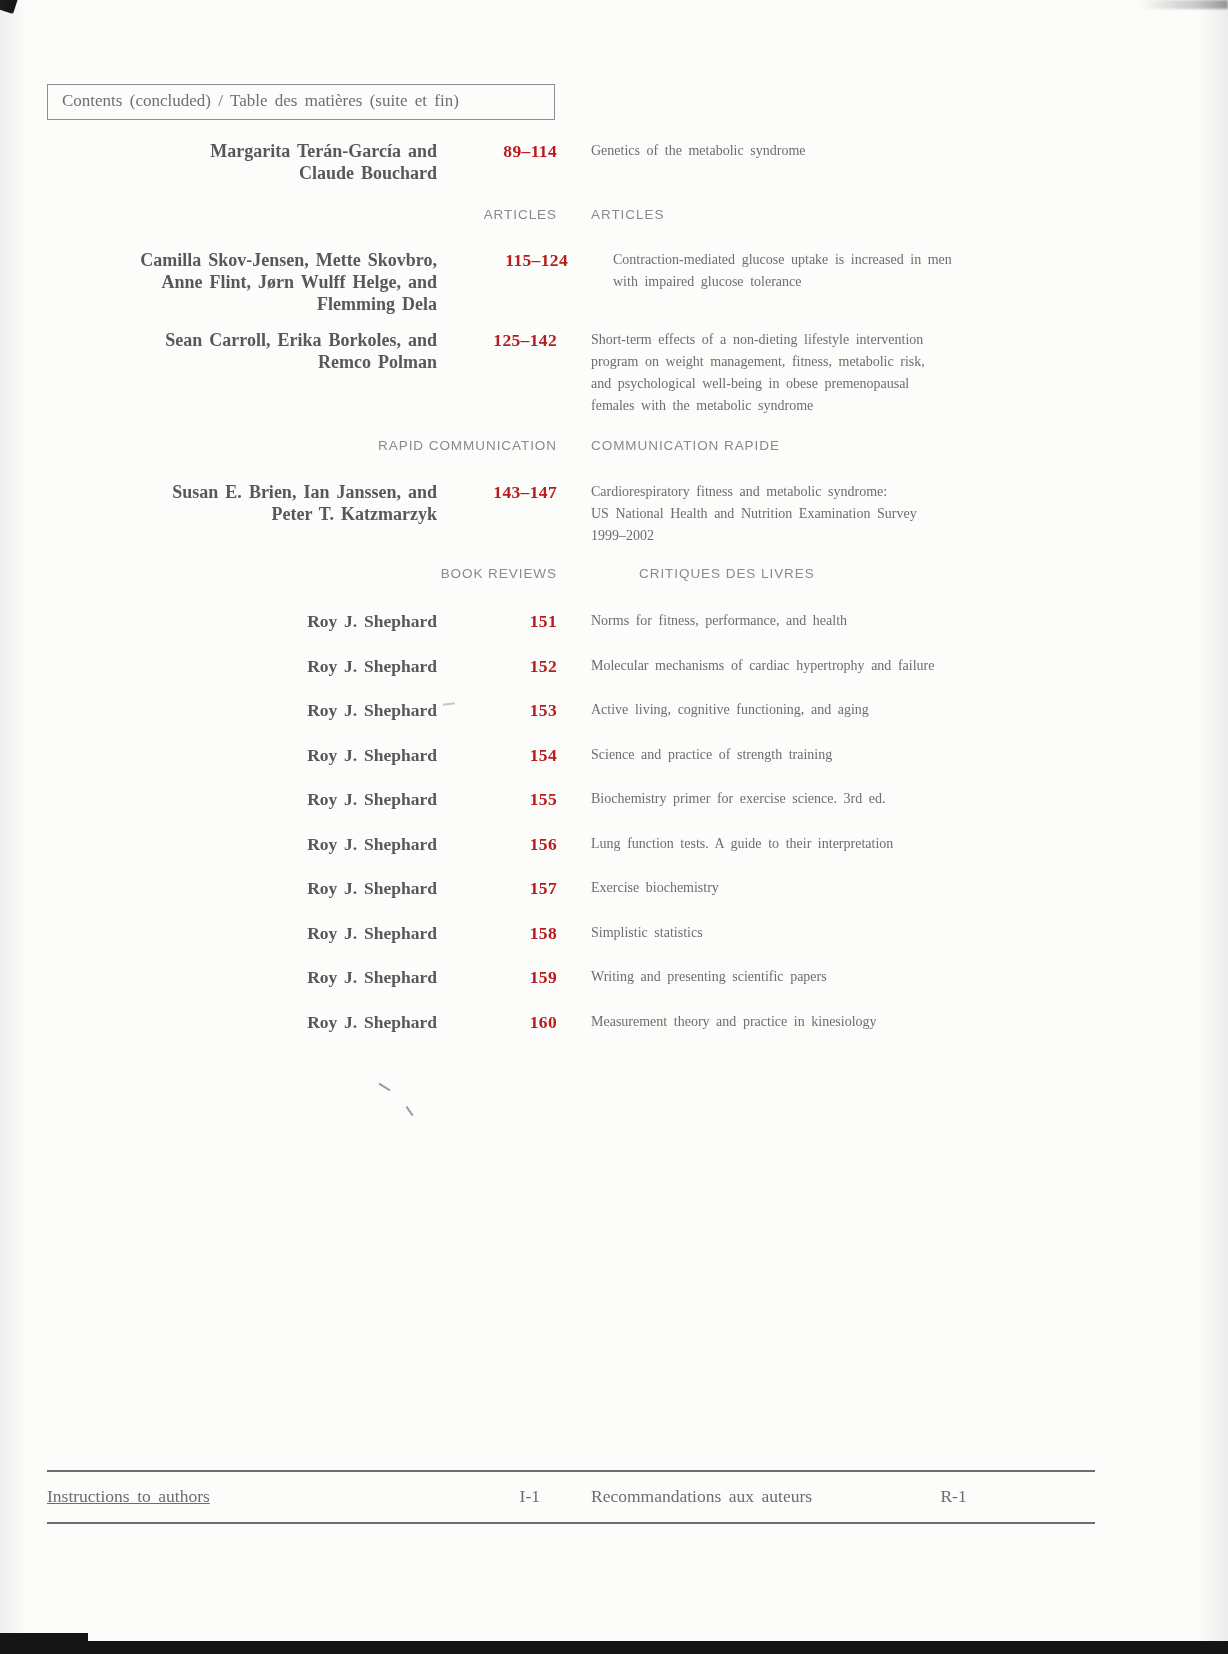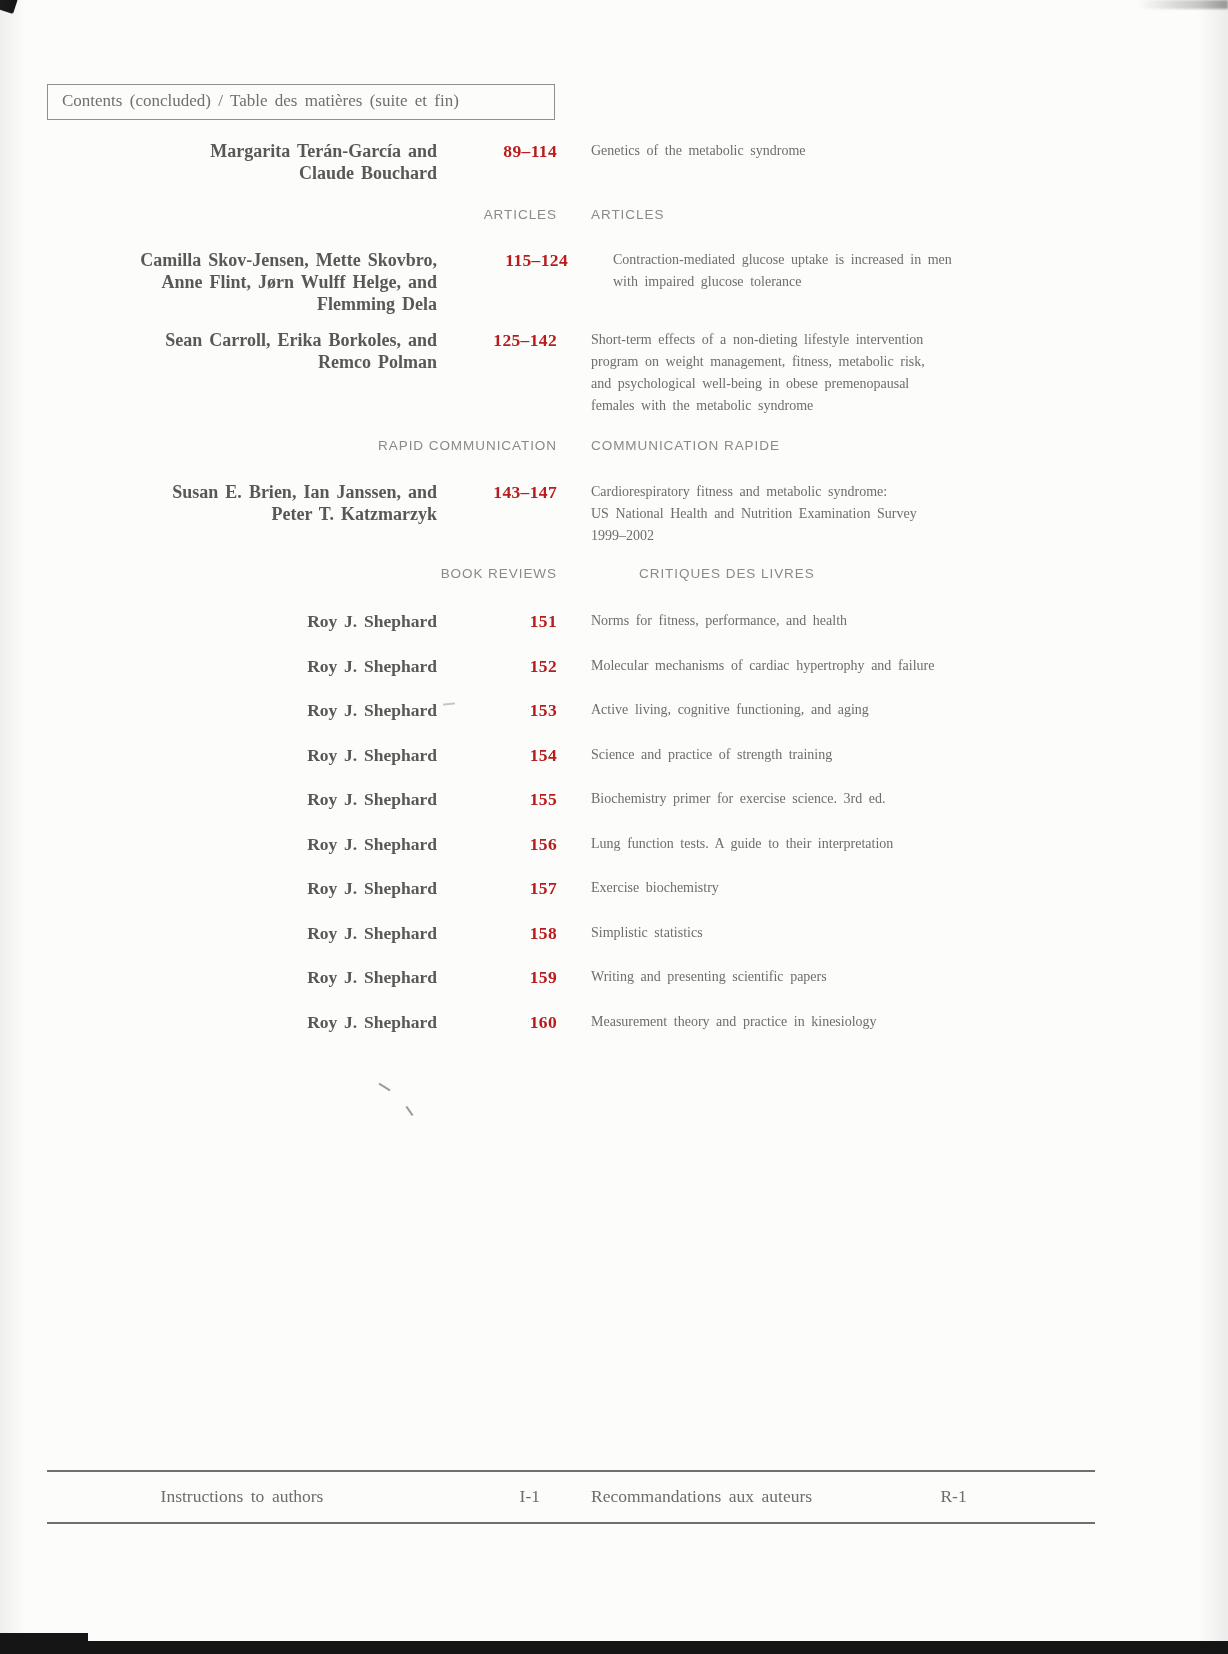--- a/index.html
+++ b/index.html
@@ -139,21 +139,21 @@
     padding: 13px 0 15px 0;
   }
   .footer-grid {
     display: grid;
     grid-template-columns: 390px 103px 51px max-content 1fr;
     font-size: 17.5px;
     line-height: 22px;
     color: #6d6d6d;
     word-spacing: 0.18em;
   }
-  .footer-left  { grid-column: 1; text-align: center; }
+  .footer-left  { grid-column: 1; text-align: left; text-decoration: underline; }
   .footer-lpage { grid-column: 2; text-align: right; }
   .footer-right { grid-column: 4; }
   .footer-rpage { grid-column: 5; text-align: center; }
 </style>
 </head>
 <body>
 
 <div class="page">
 
   <div class="corner-mark"></div>

